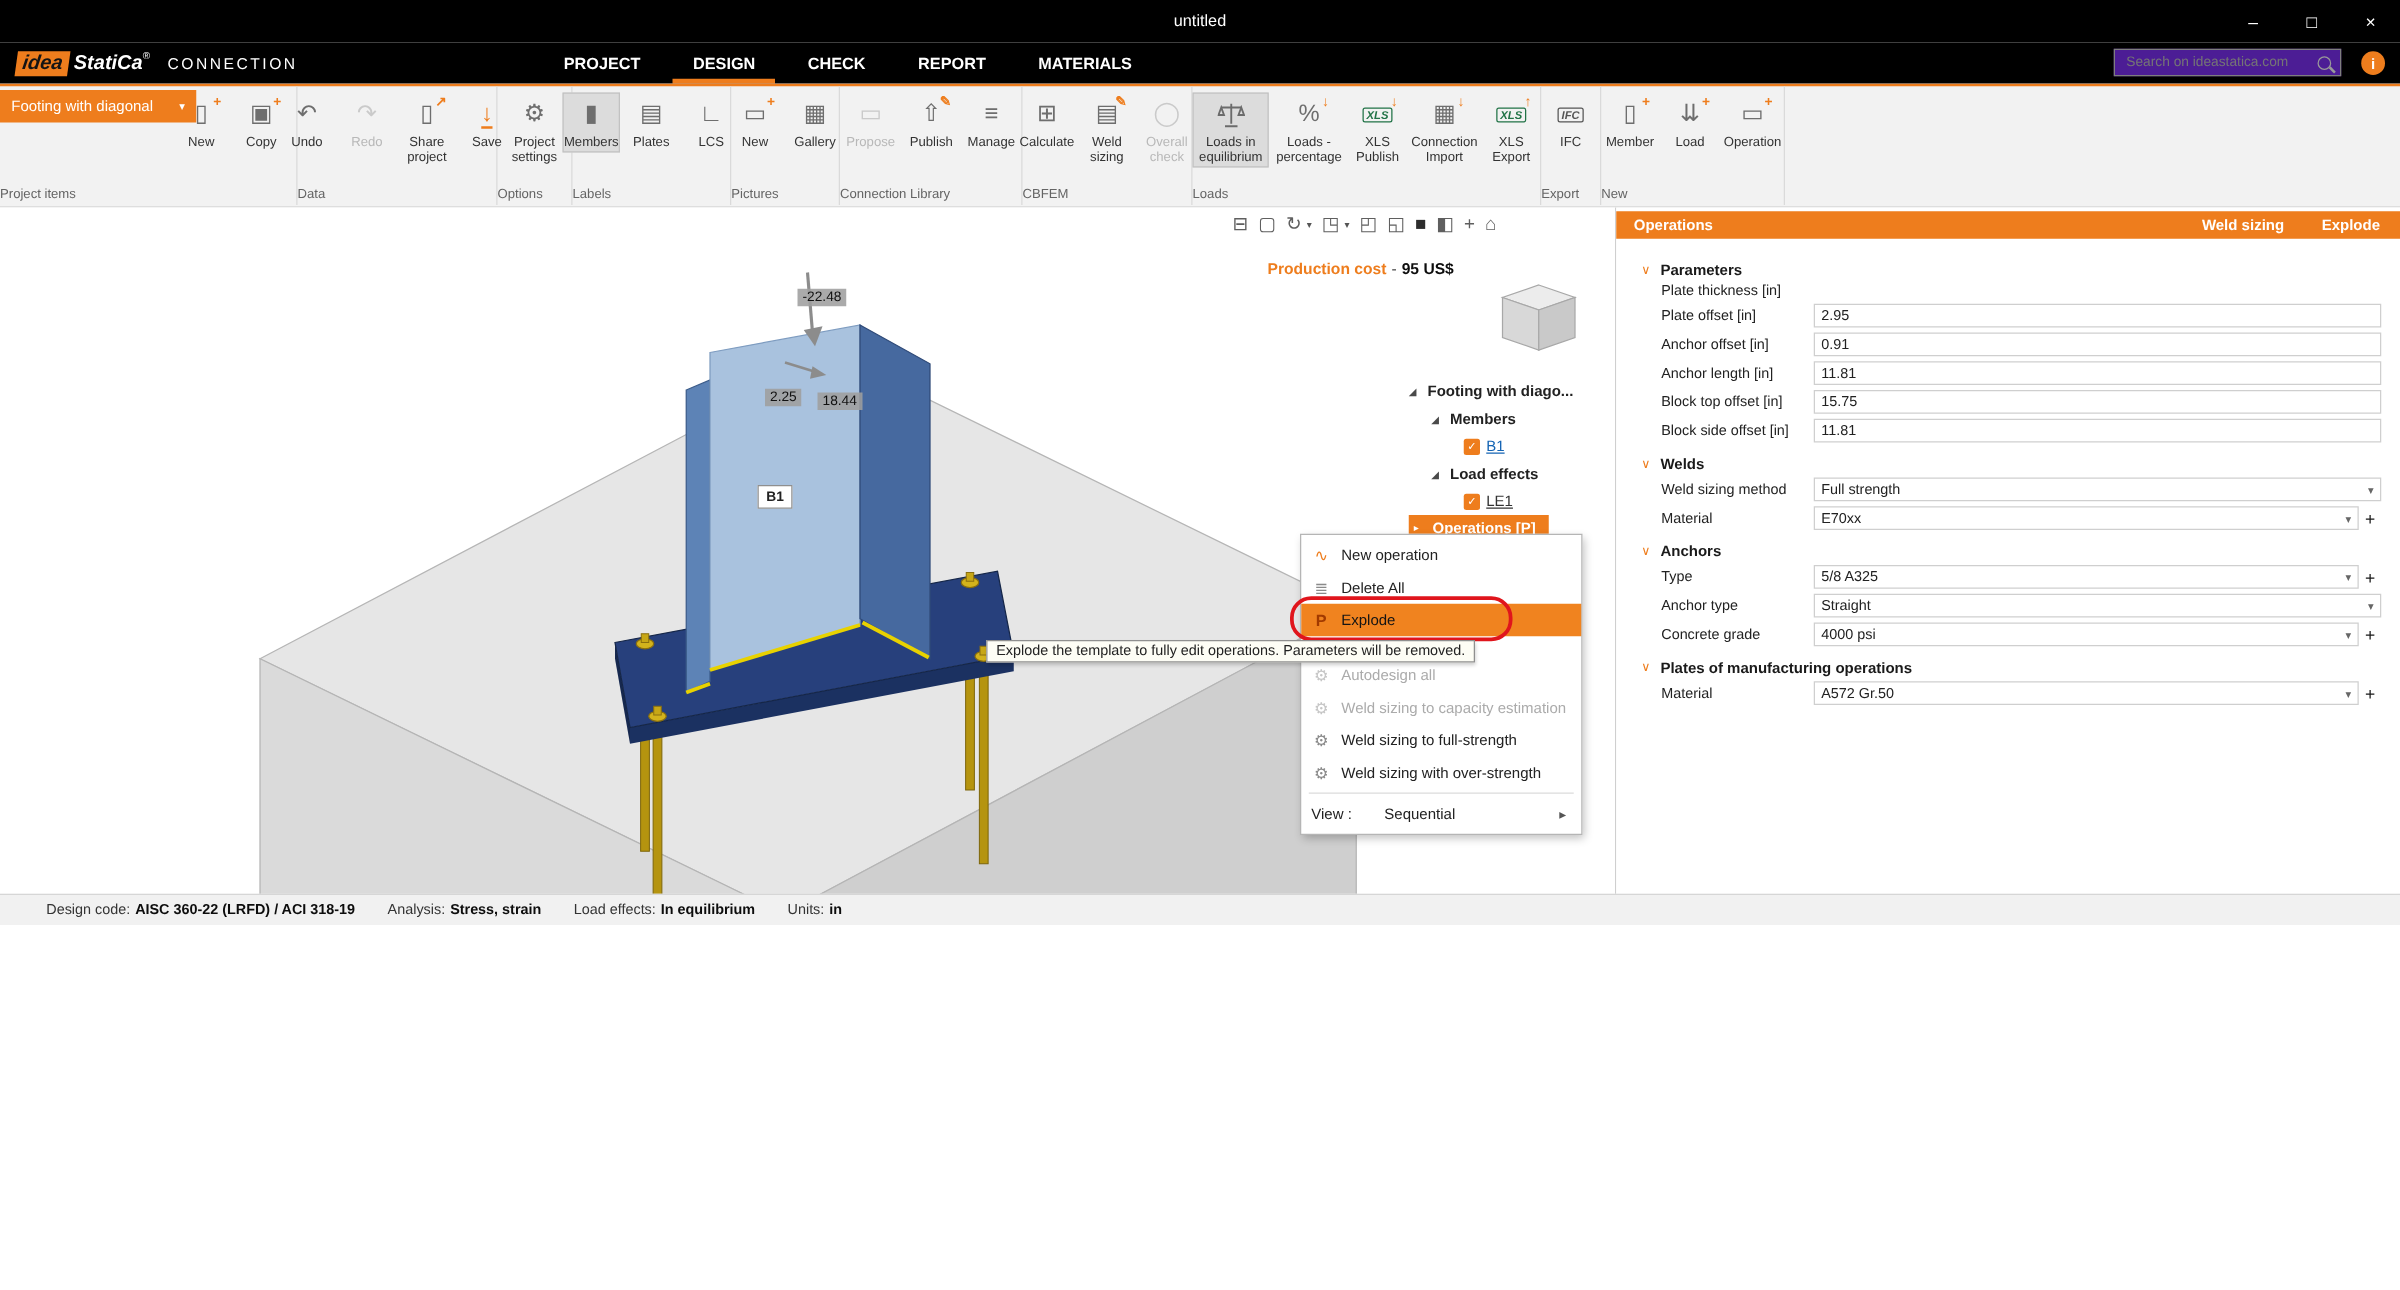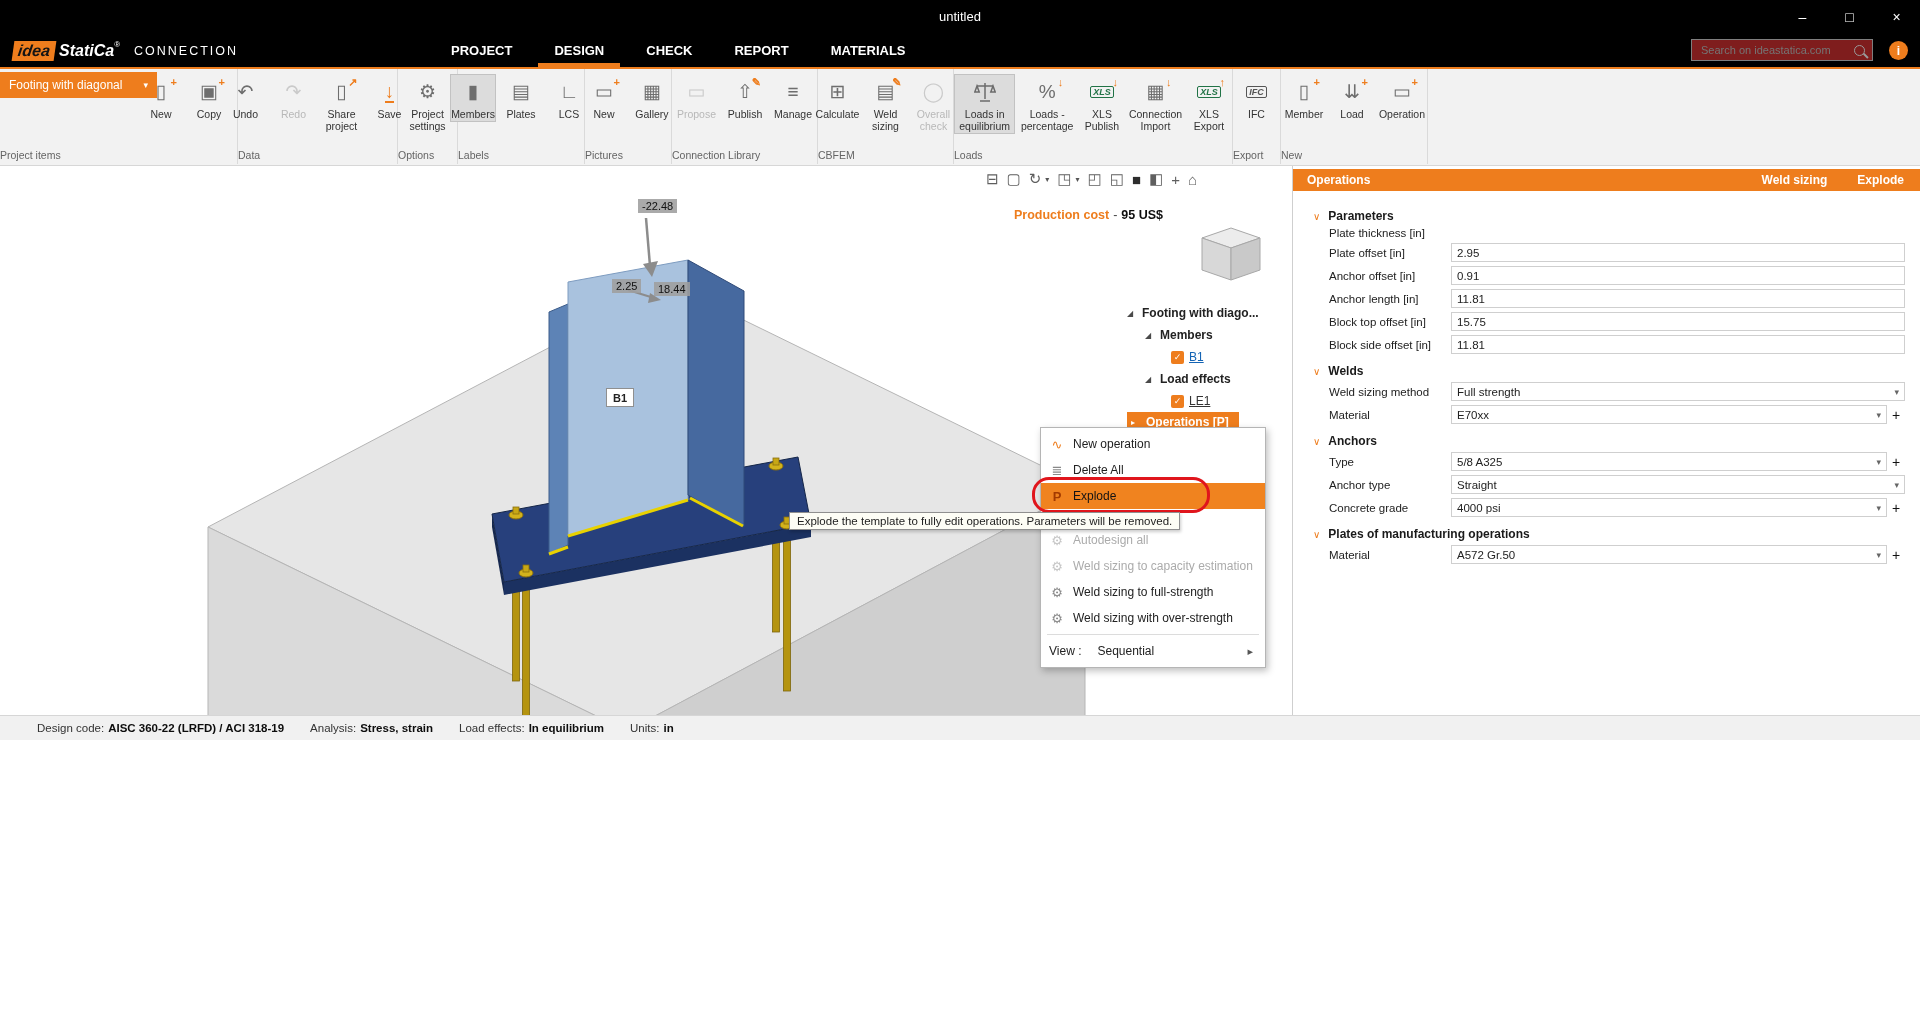--- a/index.html
+++ b/index.html
@@ -15,21 +15,21 @@
   
   .header{position:absolute;top:34px;left:0;right:0;height:33px;background:#000;}
   .brand{position:absolute;left:13px;top:0;height:33px;display:flex;align-items:center;}
   .logo-idea{background:#ee7d1d;color:#141414;font-weight:bold;font-style:italic;font-size:16px;padding:1px 5px;transform:skewX(-8deg);}
   .logo-statica{color:#fff;font-weight:bold;font-style:italic;font-size:16px;margin-left:4px;}
   .reg{color:#fff;font-size:8px;align-self:flex-start;margin-top:6px;}
   .product{color:#fff;font-size:12.5px;letter-spacing:2px;margin-left:14px;}
   .tabs{position:absolute;left:430px;top:0;height:33px;display:flex;}
   .tab{position:relative;padding:0 21px;line-height:33px;color:#fff;font-size:13px;font-weight:bold;}
   .tab.active::after{content:"";position:absolute;left:5px;right:5px;bottom:0;height:4px;background:#ee7d1d;}
-  .search{position:absolute;right:47px;top:5px;width:182px;height:22px;background:#7f1d1d;border:1px solid #7e7e7e;display:flex;align-items:center;padding:0 7px;box-sizing:border-box;}
+  .search{position:absolute;right:47px;top:5px;width:182px;height:22px;background:#4c1d95;border:1px solid #7e7e7e;display:flex;align-items:center;padding:0 7px;box-sizing:border-box;}
   .search input{flex:1;background:transparent;border:none;outline:none;color:#cfcfcf;font-size:11px;font-family:inherit;}
   .search-glyph{width:9px;height:9px;border:1.5px solid #9a9a9a;border-radius:50%;position:relative;flex-shrink:0;}
   .search-glyph::after{content:"";position:absolute;width:6px;height:1.5px;background:#9a9a9a;transform:rotate(45deg);right:-5px;bottom:-2px;}
   .info-badge{position:absolute;right:12px;top:7px;width:19px;height:19px;border-radius:50%;background:#ee7d1d;color:#fff;font-weight:bold;font-size:12px;display:flex;align-items:center;justify-content:center;}
 
   
   .ribbon{position:absolute;top:67px;left:0;right:0;height:99px;background:#f2f2f2;border-top:2px solid #ee7d1d;border-bottom:1px solid #d7d7d7;box-sizing:border-box;}
   .template-dd{position:absolute;left:0;top:3px;width:157px;height:26px;background:#ee7d1d;color:#fff;font-size:12px;display:flex;align-items:center;padding:0 9px;box-sizing:border-box;z-index:3;}
   .dd-chev{margin-left:auto;font-size:9px;}
   .rgroups{display:flex;height:95px;}
@@ -55,21 +55,21 @@
   .viewport{position:absolute;top:166px;left:0;width:1293px;height:841px;background:#fff;border-right:1px solid #cfcfcf;box-sizing:border-box;}
   .scene{position:absolute;left:0;top:0;}
   .vtoolbar{position:absolute;top:4px;left:986px;display:flex;align-items:center;gap:8px;color:#5f5f5f;font-size:15px;}
   .vt-icon{display:inline-flex;align-items:center;}
   .vt-icon.strong{color:#2d2d2d;}
   .vt-chev{font-size:8px;color:#555;margin-left:-4px;}
   .prod-cost{position:absolute;left:1014px;top:42px;font-size:12.5px;white-space:nowrap;}
   .pc-label{color:#ee7d1d;font-weight:bold;}
   .pc-dash{color:#444;margin:0 4px;}
   .pc-value{color:#0d0d0d;font-weight:bold;}
-  .dim{position:absolute;background:rgba(158,158,158,.88);color:#111;font-size:11px;padding:1px 4px;}
+  .dim{position:absolute;background:rgba(158,158,158,.88);color:#111;font-size:11px;padding:1px 4px;margin-top:32px;}
   .b1-tag{position:absolute;left:606px;top:222px;width:26px;height:17px;background:#fff;border:1px solid #8f8f8f;font-size:11px;font-weight:bold;display:flex;align-items:center;justify-content:center;color:#222;}
   .ocube{position:absolute;left:1196px;top:58px;}
 
   
   .tree{position:absolute;left:1127px;top:136px;font-size:12px;color:#222;}
   .trow{height:22px;display:flex;align-items:center;gap:5px;}
   .ind1{margin-left:18px;} .ind2{margin-left:44px;}
   .exp{font-size:8px;color:#4a4a4a;width:10px;}
   .tbold{font-weight:bold;}
   .cb{width:13px;height:13px;background:#ee7d1d;color:#fff;font-size:9px;display:flex;align-items:center;justify-content:center;border-radius:2px;flex-shrink:0;}
@@ -82,21 +82,21 @@
   .context-menu{position:absolute;left:1040px;top:261px;width:226px;background:#fff;border:1px solid #b5b5b5;box-shadow:2px 3px 7px rgba(0,0,0,.25);padding:3px 0;font-size:12px;z-index:10;box-sizing:border-box;}
   .mi{height:26px;display:flex;align-items:center;padding:0 12px 0 8px;gap:8px;color:#222;}
   .mic{width:16px;text-align:center;font-size:13px;color:#8a8a8a;flex-shrink:0;}
   .mic.orange{color:#ee7d1d;}
   .mi.explode{background:#f0831f;color:#141414;}
   .mi.explode .mic{color:#a23a00;font-weight:bold;}
   .mi.disabled{color:#ababab;}
   .mi.disabled .mic{color:#c6c6c6;}
   .mspacer{height:18px;}
   .msep{height:1px;background:#dcdcdc;margin:3px 6px;}
-  .view-row .view-value{margin-left:8px;}
+  .view-row .view-value{margin-left:18px;}
   .sub-arrow{margin-left:auto;color:#555;font-size:11px;}
   .red-ring{position:absolute;left:-9px;top:49px;width:178px;height:36px;border:3px solid #e0151c;border-radius:17px;box-sizing:border-box;z-index:12;}
   .menu-tooltip{position:absolute;left:789px;top:346px;background:#fdfdf5;border:1px solid #8f8f8f;padding:2px 7px;font-size:11.5px;color:#222;white-space:nowrap;z-index:30;box-shadow:1px 2px 3px rgba(0,0,0,.2);}
 
   
   .rpanel{position:absolute;top:166px;left:1293px;right:0;height:841px;background:#fff;font-size:11.5px;box-sizing:border-box;}
   .rp-head{margin-top:3px;height:22px;background:#ee7d1d;color:#fff;display:flex;align-items:center;padding:0 16px 0 14px;font-size:12px;}
   .rp-title{font-weight:bold;}
   .rp-act{margin-left:auto;font-weight:bold;}
   .rp-act2{margin-left:30px;font-weight:bold;}

